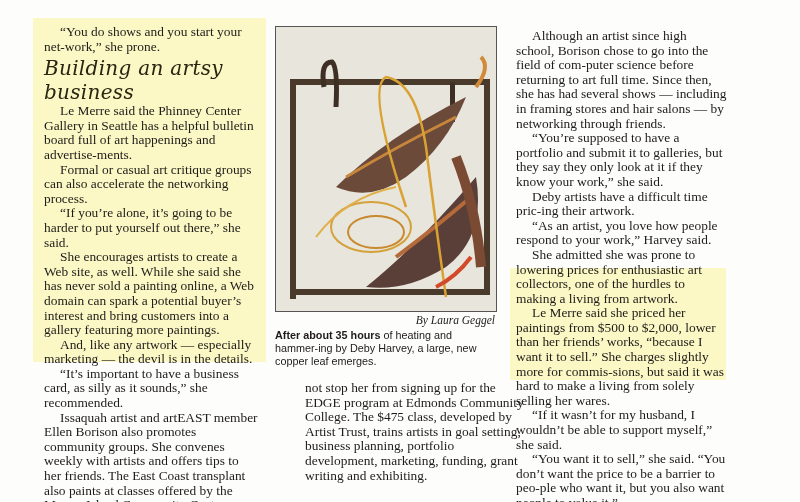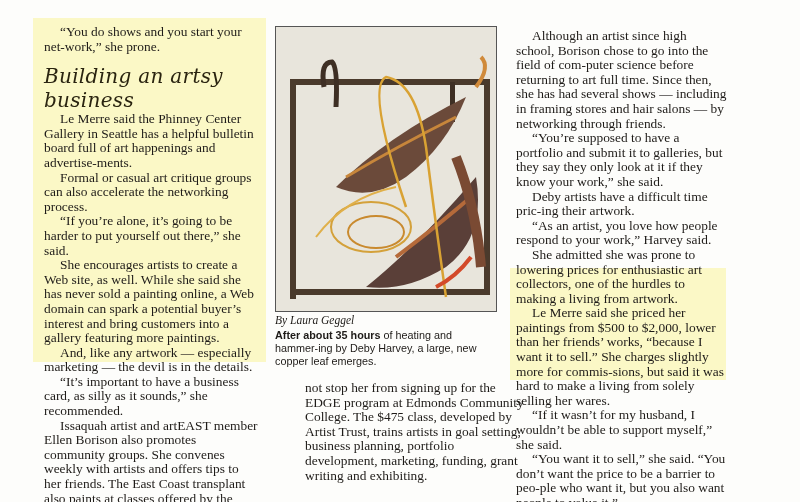--- a/index.html
+++ b/index.html
@@ -16,31 +16,31 @@
   .col { position:absolute; font-size:13.4px; line-height:14.6px; }
   .col p { margin:0; text-indent:16px; }
   .col p.noind { text-indent:0; }
 
   #col1 { left:44px; top:25px; width:215px; }
   #col3 { left:516px; top:29px; width:212px; }
   #col2b { left:275px; top:381px; width:222px;margin-left:30px; }
 
   .heading {
     font-family:"DejaVu Serif", serif; font-style:italic;
-    font-size:20px; line-height:24px; margin:10px 0 0 0;
+    font-size:20px; line-height:24px; margin:2px 0 0 0;
     letter-spacing:0.3px; color:#2a2410;
   }
 
   .photo-frame {
     position:absolute; left:275px; top:26px; width:220px; height:284px;
     border:1px solid #555; background:#e9e6dd; overflow:hidden;
   }
   .byline {
     position:absolute; left:275px; top:314px; width:220px;
-    font-style:italic; font-size:11.5px;
+    text-align:right; font-style:italic; font-size:11.5px;
   }
   .caption {
     position:absolute; left:275px; top:329px; width:222px;
     font-family:"Liberation Sans", sans-serif; font-size:10.8px; line-height:13.2px;
   }
   .caption b { font-weight:bold; }
 </style>
 </head>
 <body>
 

